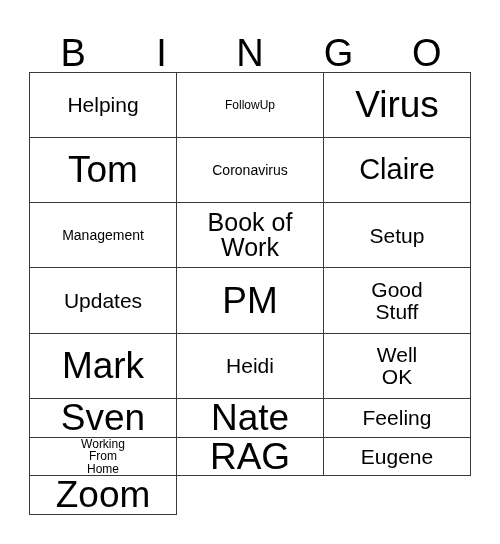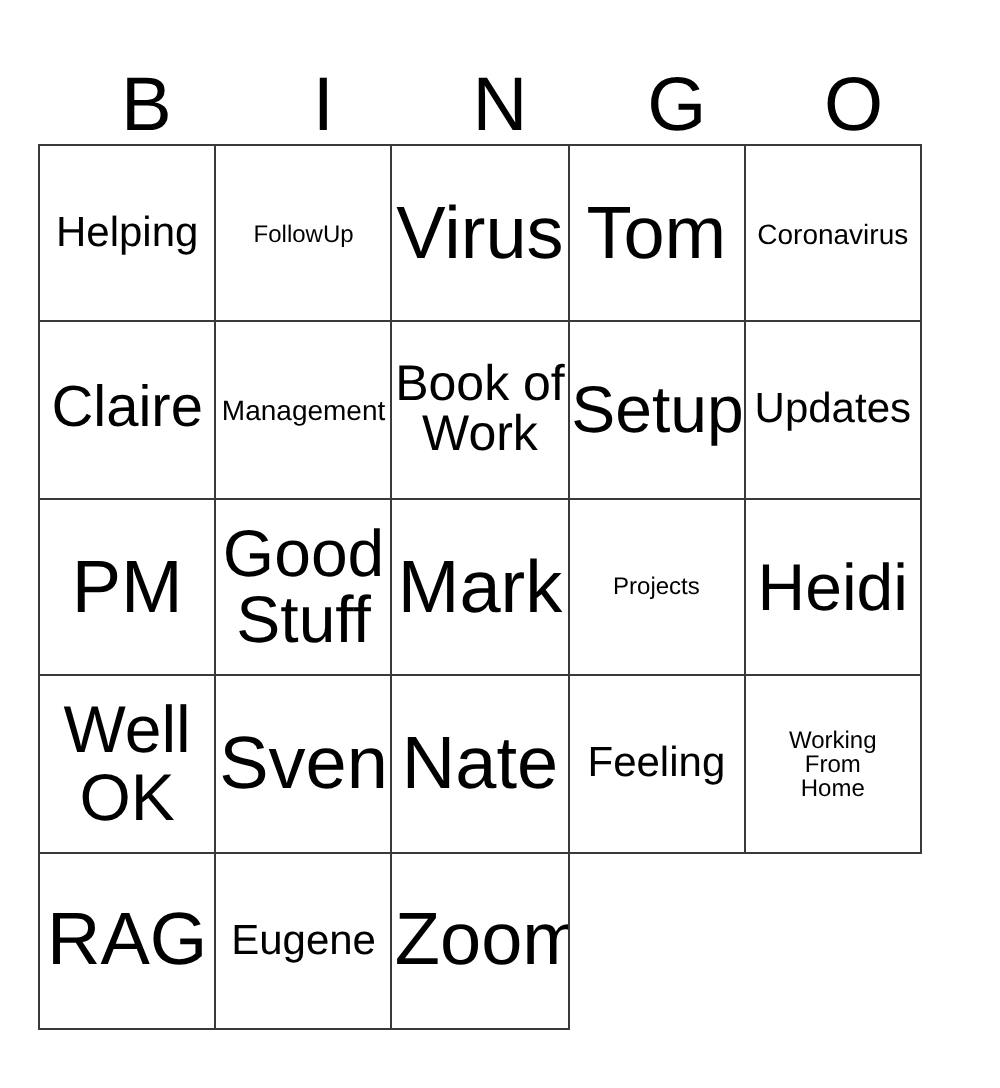--- a/index.html
+++ b/index.html
@@ -39,29 +39,29 @@
     justify-content: center;
     font-size: 38px;
     line-height: 1.0;
     font-weight: 400;
     letter-spacing: 0px;
   }
 
   
   #grid {
     position: absolute;
-    left: 19px;
+    left: 29px;
     top: 72px;
     width: 442px;
     height: 443px;
     border-top: 1.5px solid #3a3a3a;
     border-left: 1.5px solid #3a3a3a;
     box-sizing: border-box;
     display: grid;
-    grid-template-columns: repeat(5, 1fr);
+    grid-template-columns: repeat(3, 1fr);
     grid-template-rows: repeat(5, 1fr);
   }
   .cell {
     border-right: 1.5px solid #3a3a3a;
     border-bottom: 1.5px solid #3a3a3a;
     box-sizing: border-box;
     display: flex;
     align-items: center;
     justify-content: center;
     overflow: hidden;
@@ -69,21 +69,21 @@
   }
   .cell-text {
     text-align: center;
     line-height: 1.02;
     width: 100%;
     white-space: pre-line;
   }
 
   
   .fs-xxl  { font-size: 37px; }
-  .fs-xl   { font-size: 33px; }
+  .fs-xl   { font-size: 21px; }
   .fs-lg   { font-size: 29px; }
   .fs-md   { font-size: 25px; }
   .fs-sm   { font-size: 21px; }
   .fs-xs   { font-size: 12px; }
   .fs-xxs  { font-size: 14px; }
 </style>
 </head>
 <body>
 
 <div id="card">
@@ -132,23 +132,20 @@
         <span class="cell-text fs-xxl">PM</span>
       </div>
       <div class="cell">
         <span class="cell-text fs-xl">Good
 Stuff</span>
       </div>
       <div class="cell">
         <span class="cell-text fs-xxl">Mark</span>
       </div>
       <div class="cell">
-        <span class="cell-text fs-xs">Projects</span>
-      </div>
-      <div class="cell">
         <span class="cell-text fs-xl">Heidi</span>
       </div>
       <div class="cell">
         <span class="cell-text fs-xl">Well
 OK</span>
       </div>
       <div class="cell">
         <span class="cell-text fs-xxl">Sven</span>
       </div>
       <div class="cell">

